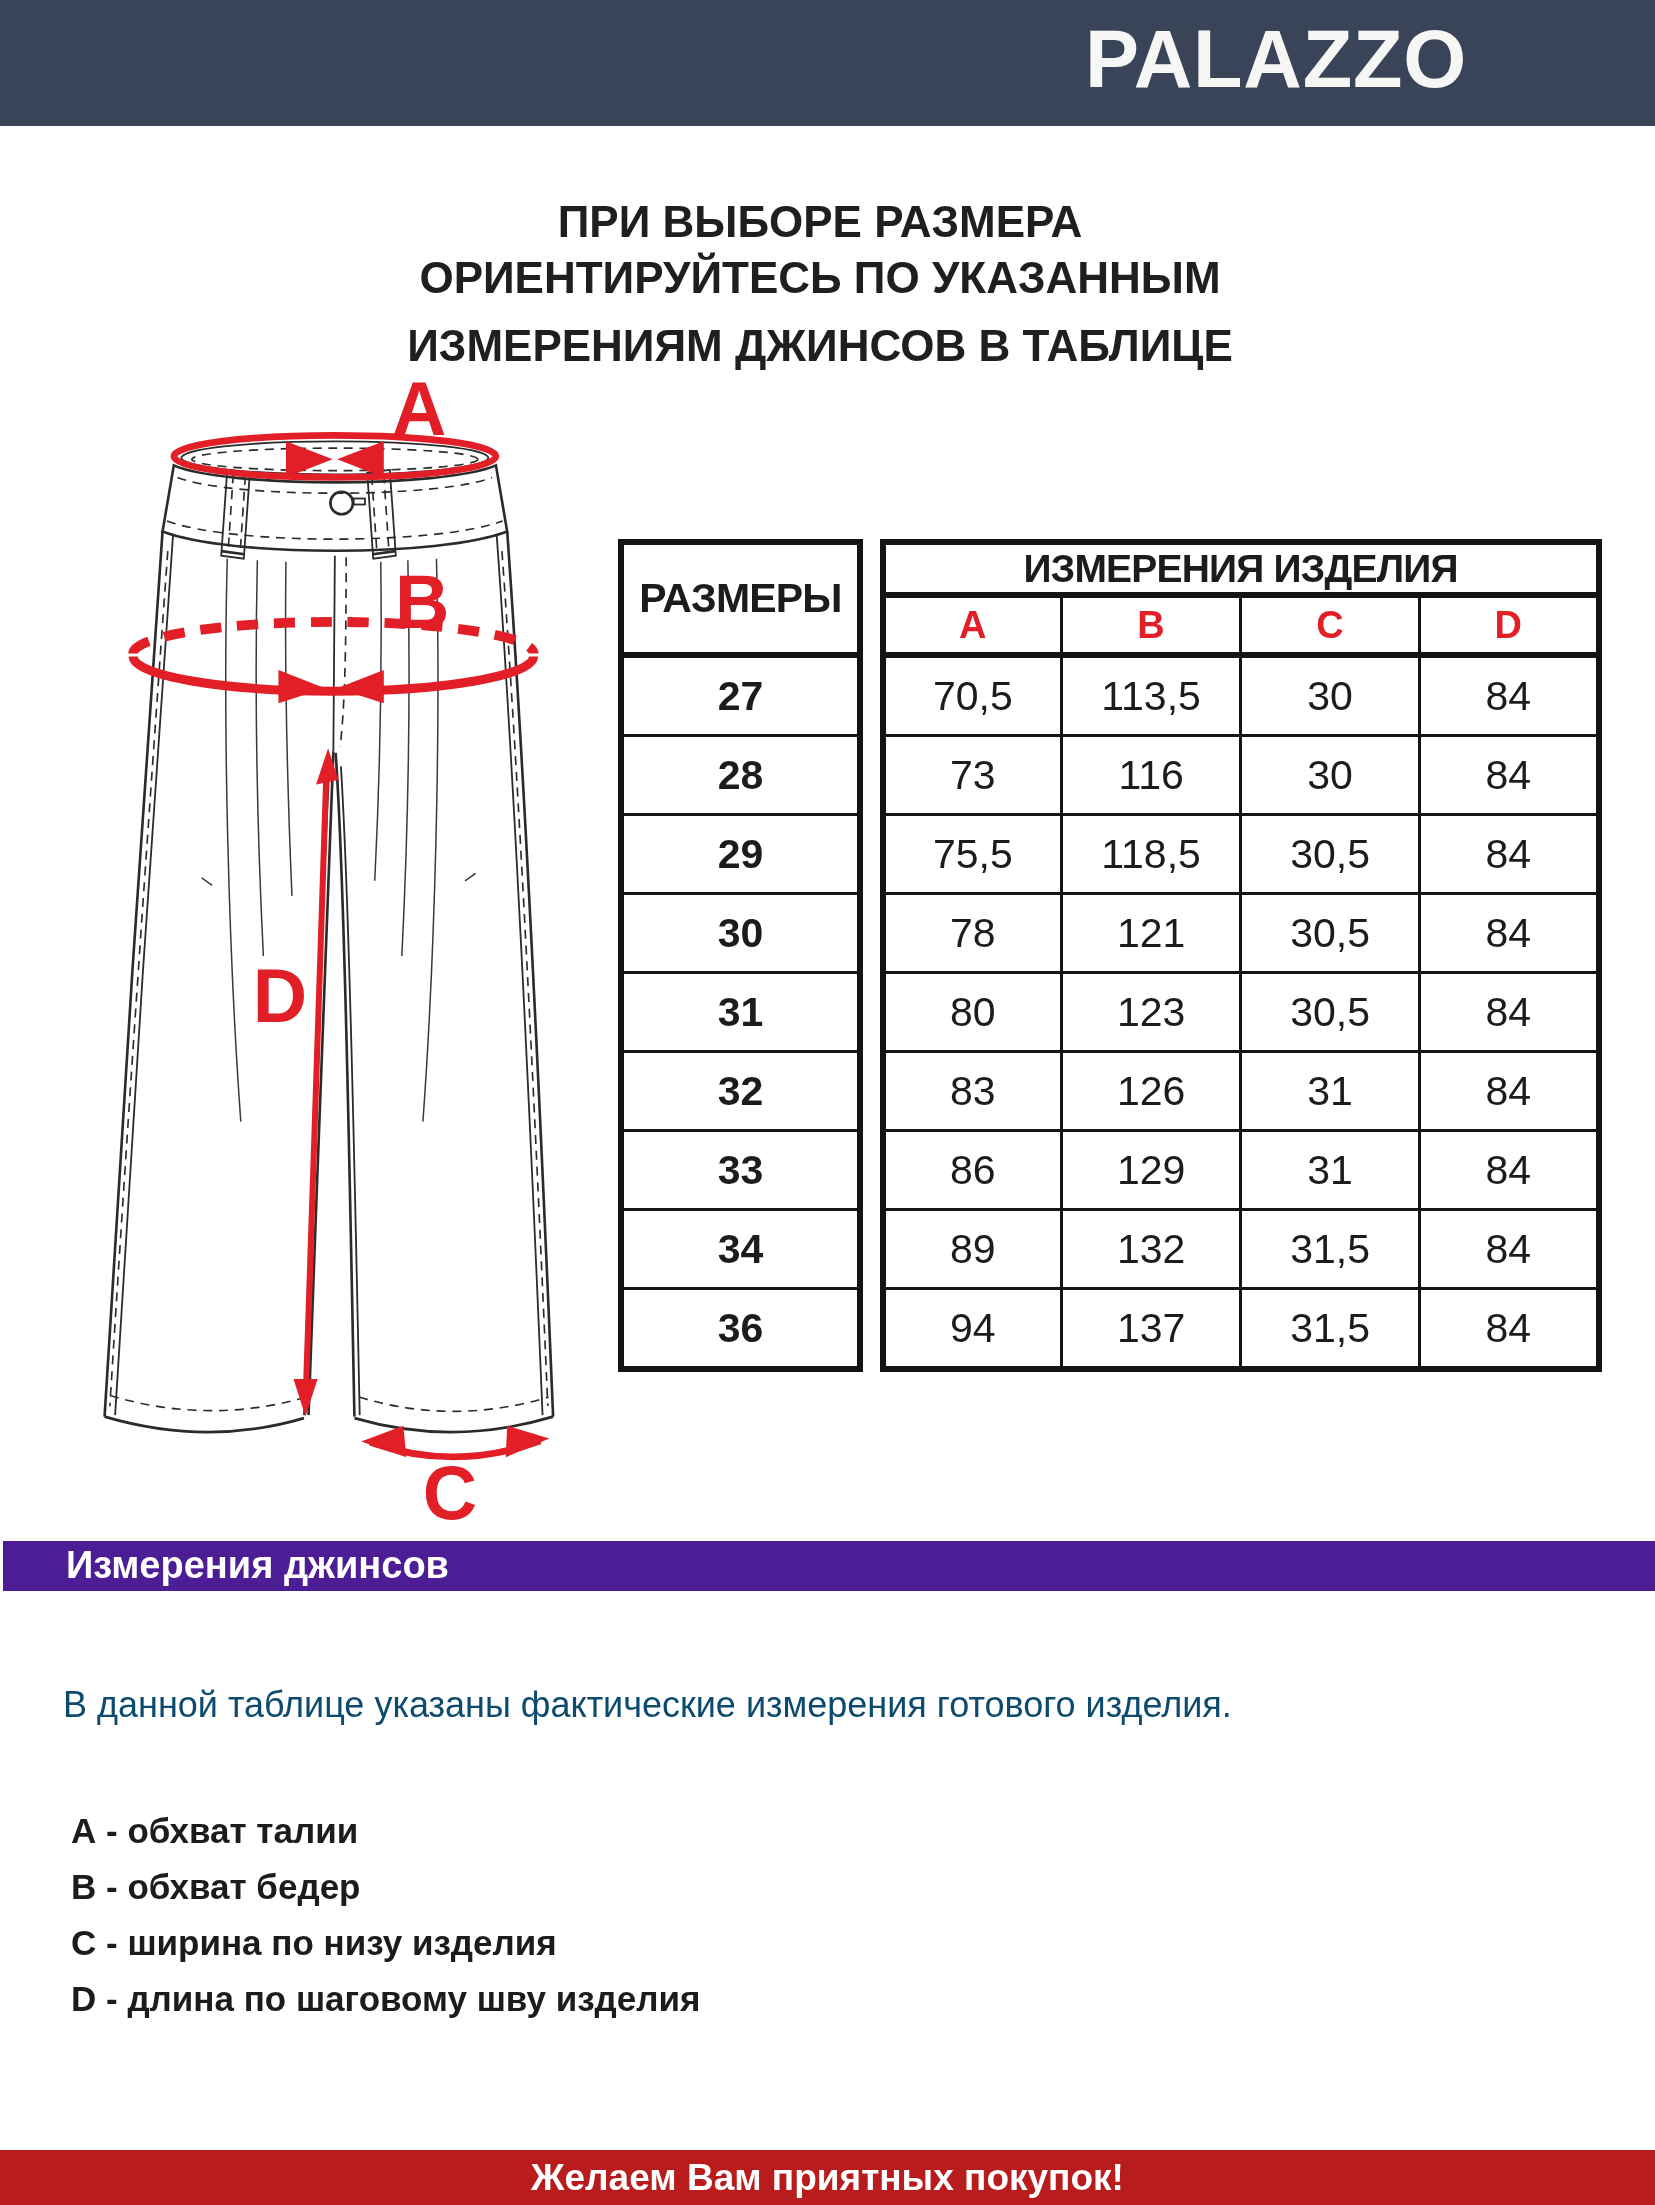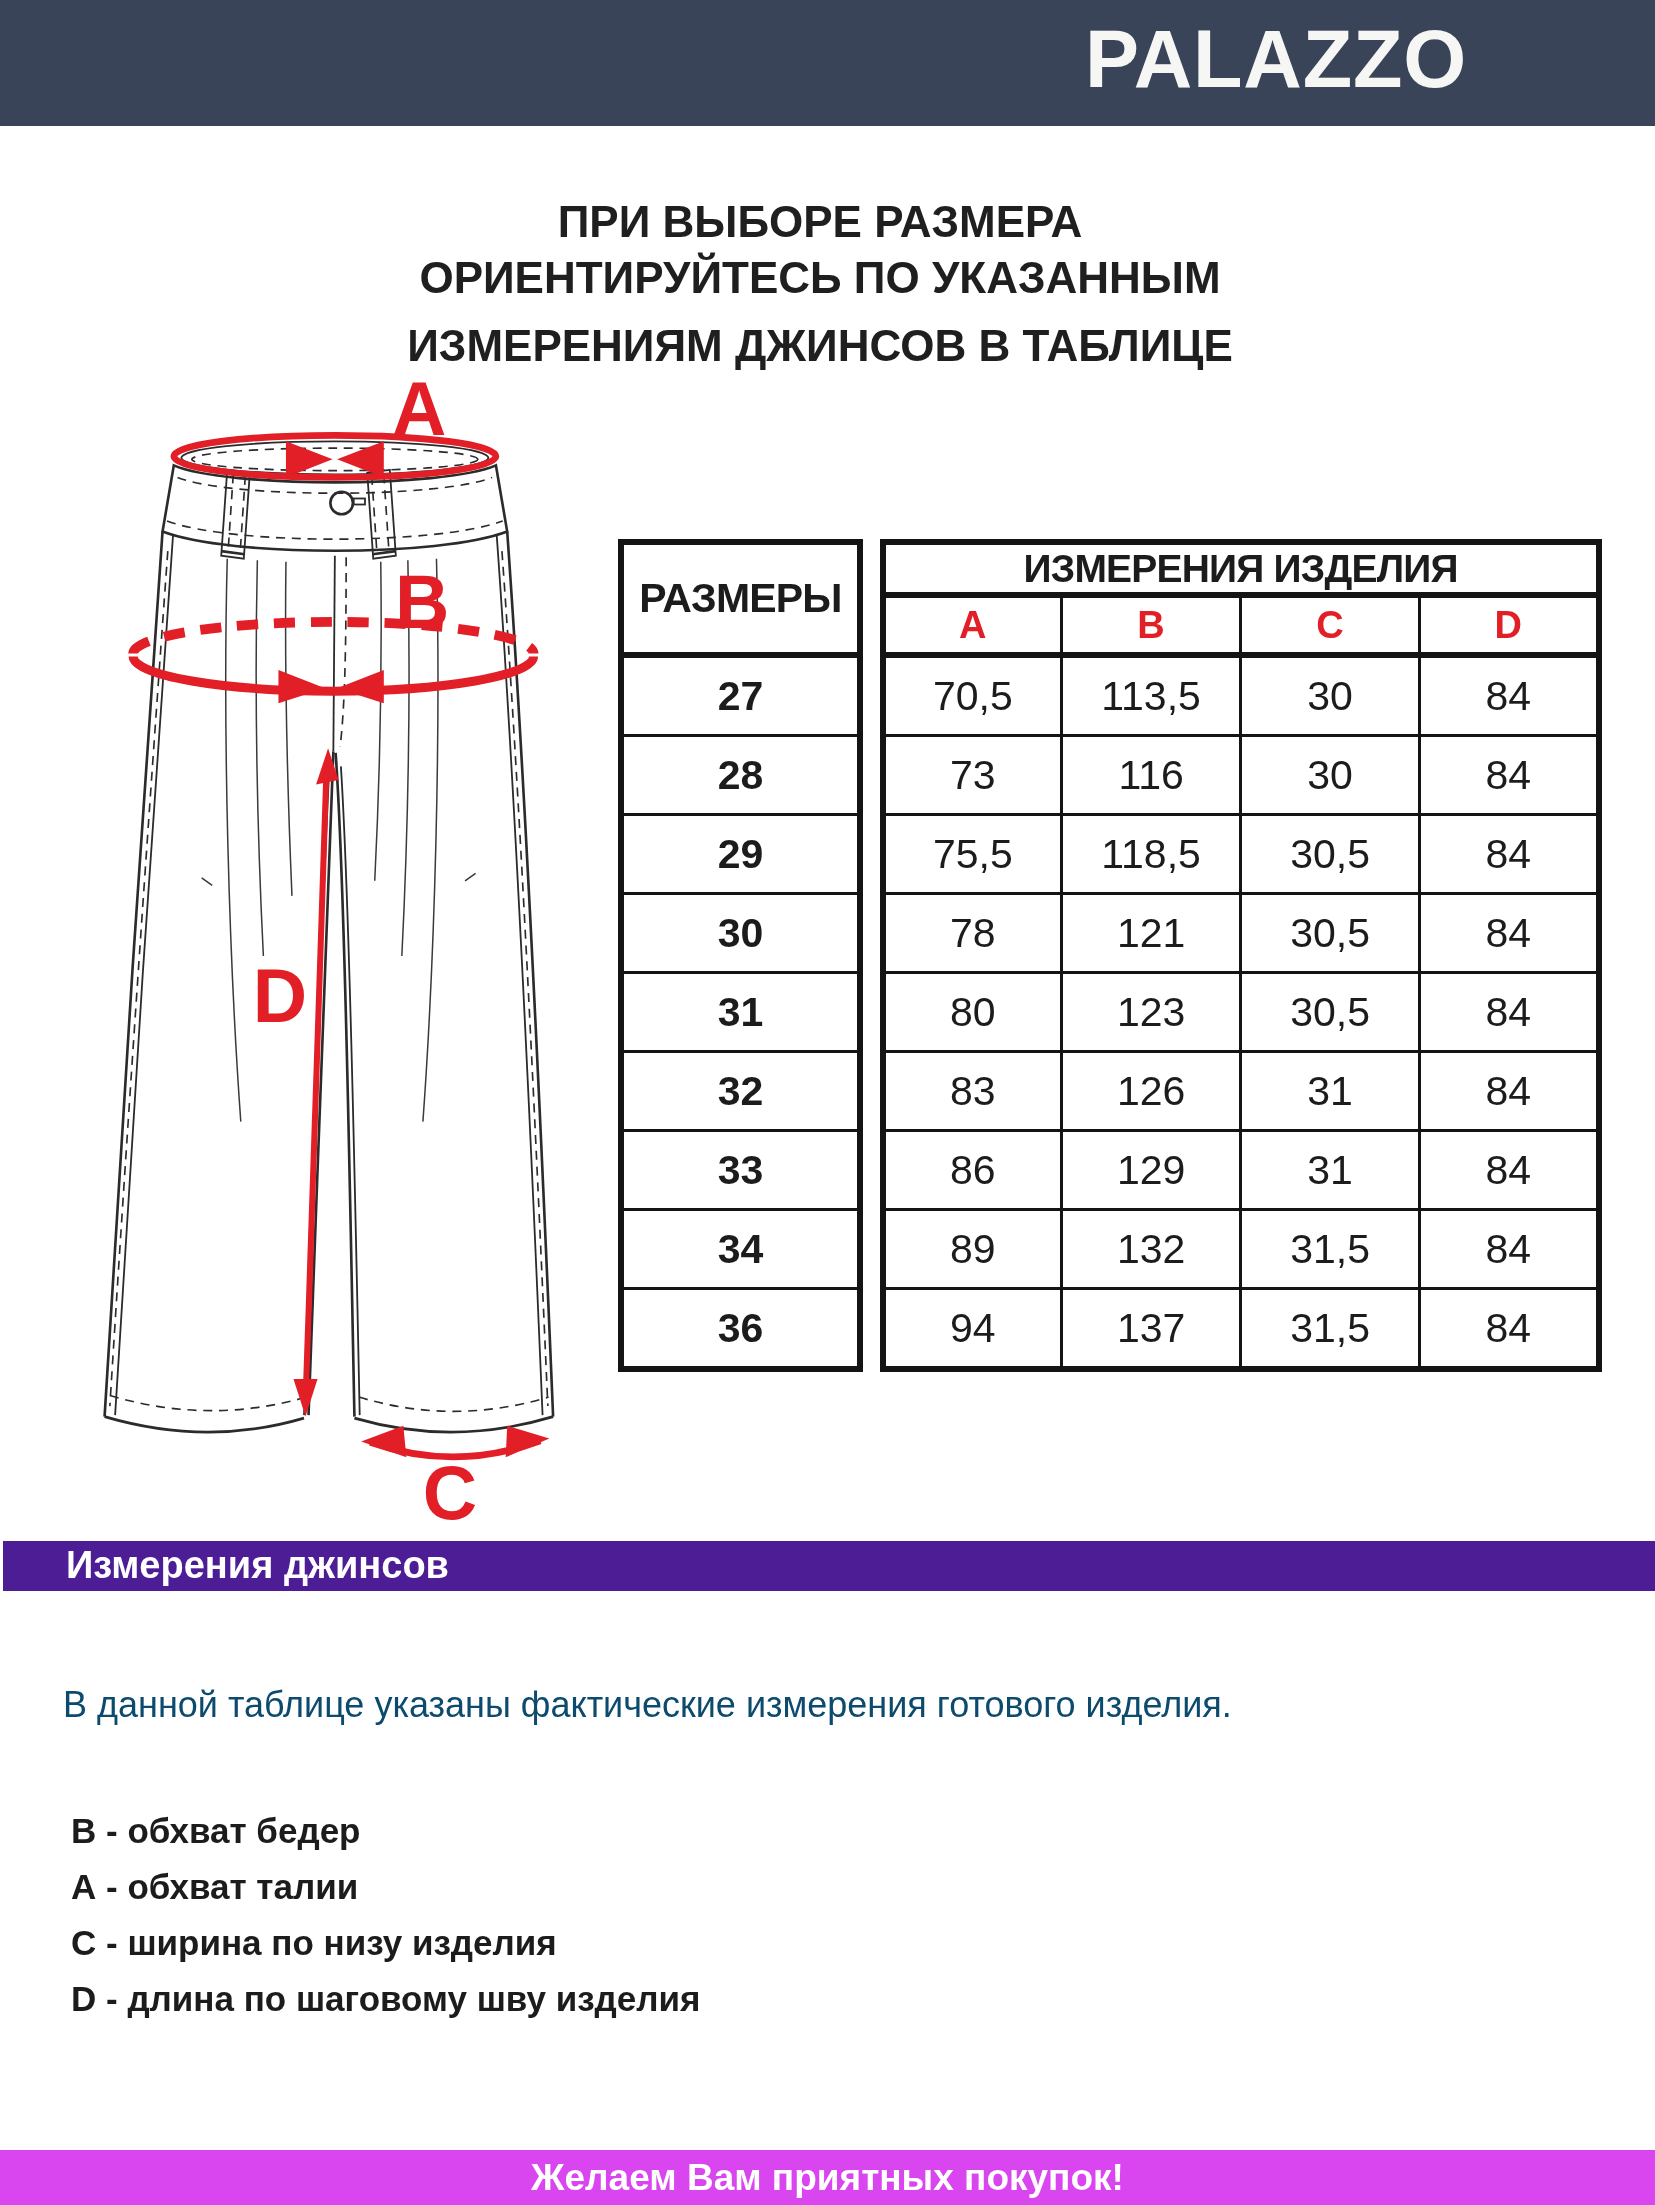--- a/index.html
+++ b/index.html
@@ -33,21 +33,21 @@
   .row-meas td{height:76px;font-size:41px;font-weight:400;}
   
   .section-bar{position:absolute;left:3px;top:1524px;width:1655px;height:50px;background:#4c1d95;margin-top:17px;}
   .section-bar span{display:block;padding-left:63px;line-height:48px;color:#fff;
     font-size:38px;font-weight:700;}
   
   .desc{position:absolute;left:63px;top:1684px;font-size:36px;color:#0c4a6e;text-align:right;}
   .legend{position:absolute;left:71px;top:1803px;font-size:35px;font-weight:700;line-height:56px;}
   .note{position:absolute;left:63px;top:2040px;font-size:36px;font-style:italic;}
   
-  .footbar{position:absolute;left:0;top:2150px;width:1655px;height:56px;background:#d946ef;text-align:center;}
+  .footbar{position:absolute;left:0;top:2150px;width:1655px;height:56px;background:#b91c1c;text-align:center;}
   .footbar span{color:#fff;font-size:37px;font-weight:700;line-height:56px;}
   
   .ln{fill:none;stroke:#2b2b2b;stroke-width:3.5;}
   .ln2{fill:none;stroke:#2b2b2b;stroke-width:2.4;}
   .dash{fill:none;stroke:#2b2b2b;stroke-width:2.2;stroke-dasharray:12 9;}
   .pleat{fill:none;stroke:#3a3a3a;stroke-width:2;}
   .red{stroke:#e21e26;fill:none;}
   .redfill{fill:#e21e26;stroke:none;}
   .rlabel{fill:#e21e26;font-family:"Liberation Sans",sans-serif;font-weight:700;font-size:100px;}
 </style>
@@ -246,22 +246,22 @@
     </table>
   </div>
 
   <div class="section-bar">
     <span>Измерения джинсов</span>
   </div>
 
   <div class="desc">В данной таблице указаны фактические измерения готового изделия.</div>
 
   <div class="legend">
+    <div>А - обхват талии</div>
     <div>В - обхват бедер</div>
-    <div>А - обхват талии</div>
     <div>С - ширина по низу изделия</div>
     <div>D - длина по шаговому шву изделия</div>
   </div>
 
 
   <div class="footbar">
     <span>Желаем Вам приятных покупок!</span>
   </div>
 
 </div>

